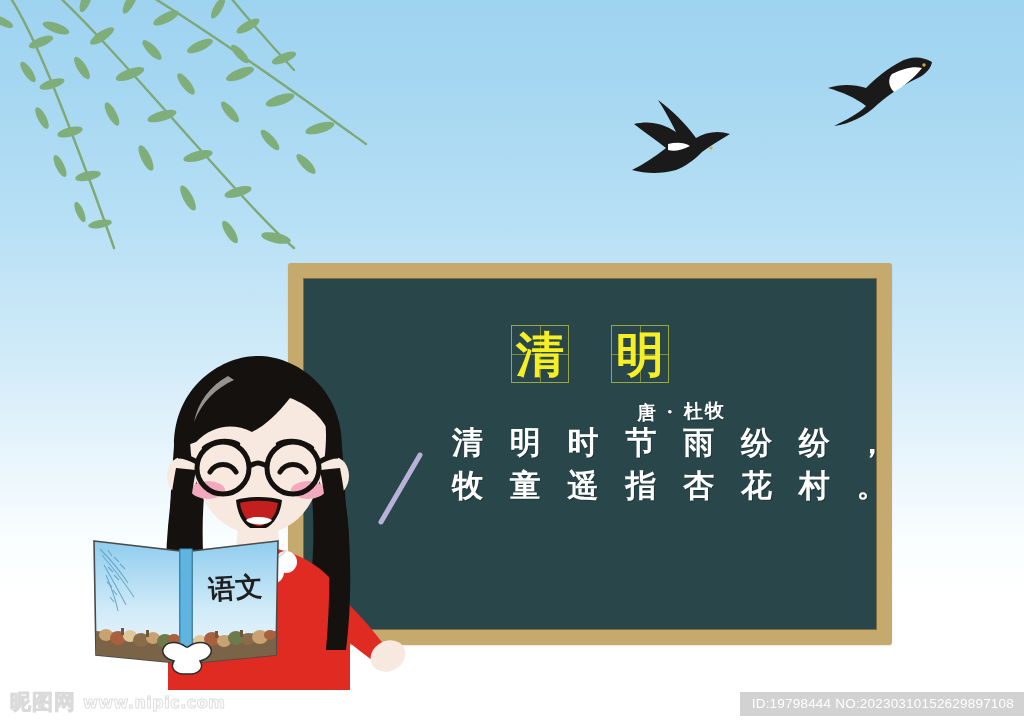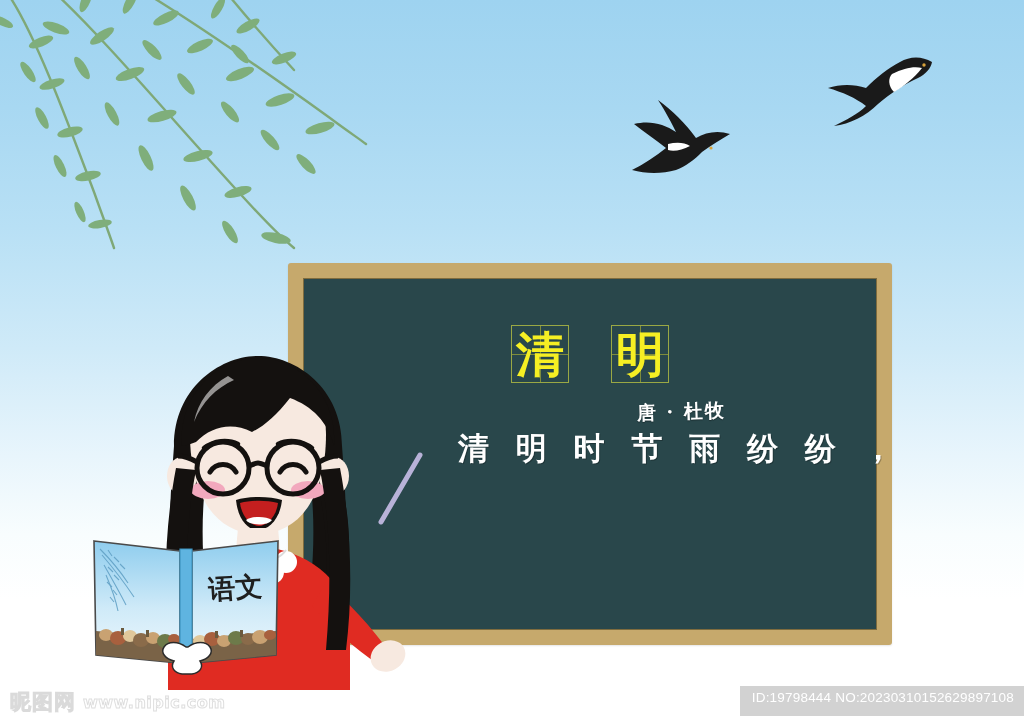--- a/index.html
+++ b/index.html
@@ -108,23 +108,22 @@
     font-weight: 700;
     letter-spacing: 2px;
     transform: rotate(-2deg);
     text-shadow: 0 1px 1px rgba(0,0,0,0.35);
   }
 
   
   #poem {
     position: absolute;
     left: 148px;
-    top: 148px;
+    top: 142px;
     right: 60px;
-    margin-left: 6px;
   }
   .poem-line {
     color: #ffffff;
     font-family: "DejaVu Serif", "Liberation Serif", serif;
     font-size: 31px;
     font-weight: 700;
     line-height: 43px;
     letter-spacing: 8px;
     white-space: nowrap;
     text-shadow: 1px 1px 0 rgba(0,0,0,0.25);
@@ -179,21 +178,21 @@
     letter-spacing: 0.5px;
   }
   #idbar {
     position: absolute;
     right: 0; bottom: 8px;
     background: #d2d2d2;
     color: #ffffff;
     font-family: "Liberation Sans", sans-serif;
     font-size: 13.5px;
     letter-spacing: 0.2px;
-    padding: 4px 10px 11px 12px;
+    padding: 4px 10px 5px 12px;
     white-space: nowrap;
   }
 </style>
 </head>
 <body>
 
 <div id="stage">
 
   <div id="sky"></div>
 
@@ -275,20 +274,21 @@
         </div>
         <div class="tzg">
           <span>明</span>
         </div>
       </div>
 
       <div id="author">唐 · 杜牧</div>
 
       <div id="poem">
         <div class="poem-line">清 明 时 节 雨 纷 纷 ，</div>
+        <div class="poem-line">牧 童 遥 指 杏 花 村 。</div>
       </div>
 
     </div>
   </div>
 
   <svg id="pointer" viewBox="0 0 52 78">
     <line x1="48" y1="3" x2="9" y2="70" stroke="#b8b2d8" stroke-width="5" stroke-linecap="round"></line>
   </svg>
 
   <svg id="teacher" viewBox="0 0 360 340">

